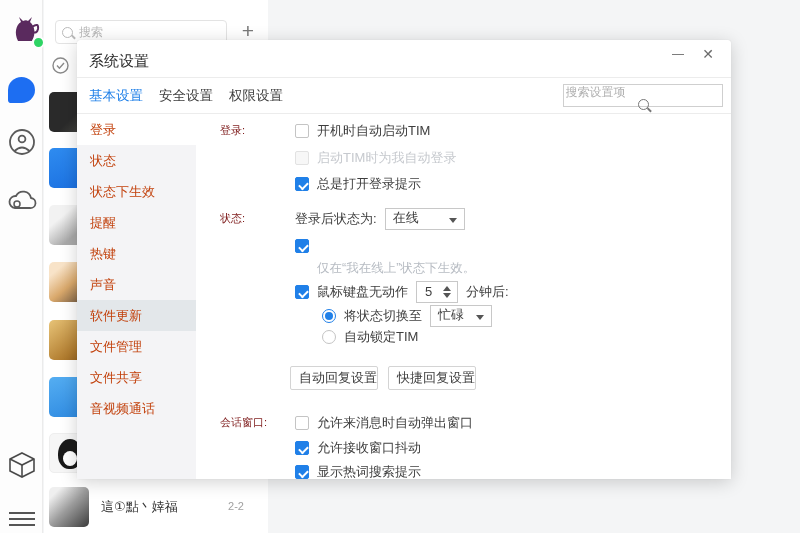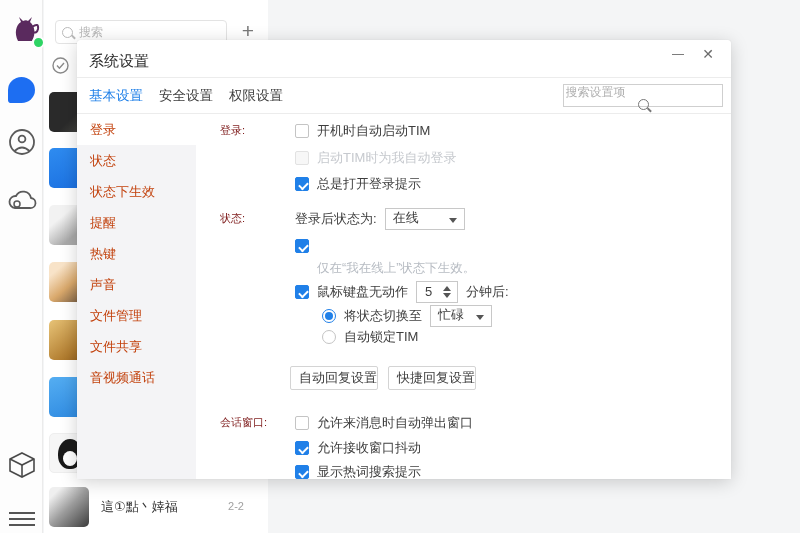--- a/index.html
+++ b/index.html
@@ -167,20 +167,21 @@
       <div class="mag"></div>
     </div>
 
     <div class="nav">
       <div class="nav-item selected">登录</div>
       <div class="nav-item">状态</div>
       <div class="nav-item">状态下生效</div>
       <div class="nav-item">提醒</div>
       <div class="nav-item">热键</div>
       <div class="nav-item">声音</div>
+      <div class="nav-item hover">软件更新</div>
       <div class="nav-item">文件管理</div>
       <div class="nav-item">文件共享</div>
       <div class="nav-item">音视频通话</div>
     </div>
 
     <div class="content">
 
       <div class="sec-label" style="left:24px; top:9px;">登录:</div>
       <div class="row" style="left:99px; top:7px;">
         <div class="cb"></div>

